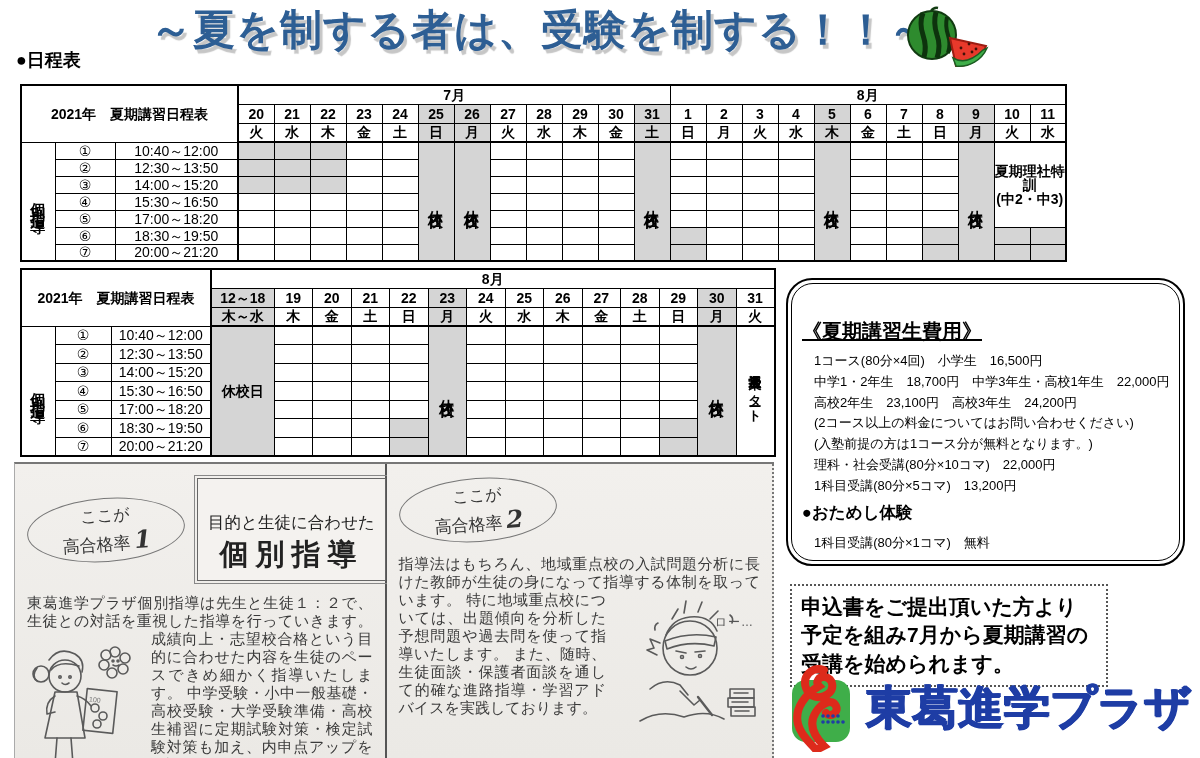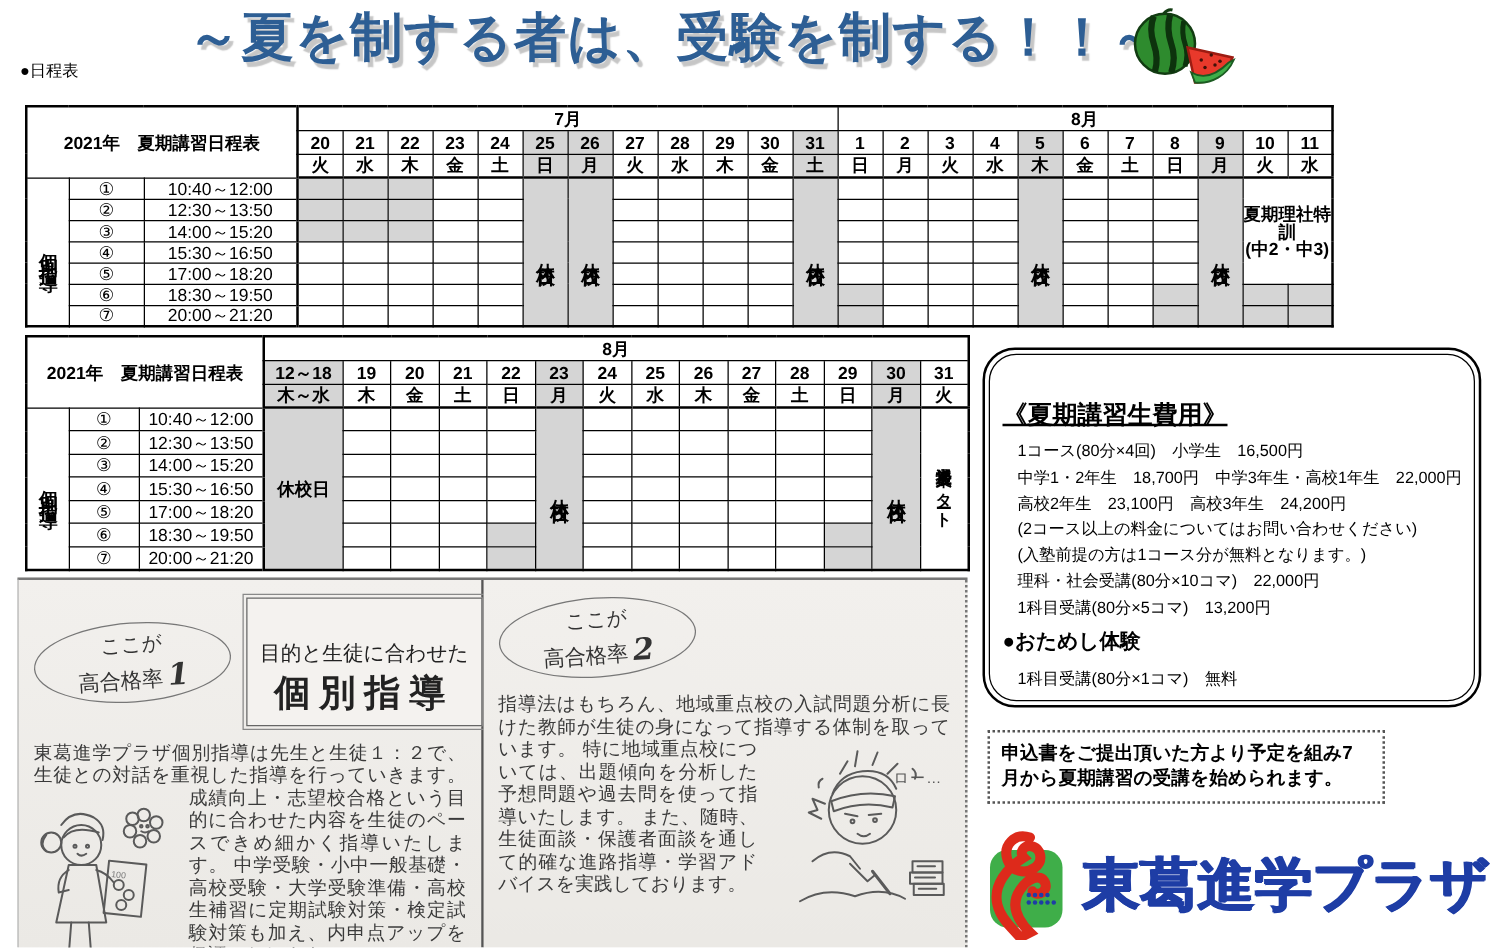--- a/index.html
+++ b/index.html
@@ -3,21 +3,21 @@
 <meta charset="utf-8">
 <style>
   html,body{margin:0;padding:0;}
   body{width:1200px;height:758px;position:relative;background:#fff;overflow:hidden;
        font-family:"Liberation Sans","DejaVu Sans",sans-serif;color:#000;}
 
   
   .title-banner{position:absolute;left:150px;top:2px;width:760px;text-align:center;
     font-family:"DejaVu Serif","Liberation Serif",serif;font-size:42px;font-weight:600;
     color:#2d5e94;text-shadow:3px 4px 1px #c6c6c6;letter-spacing:1px;white-space:nowrap;}
-  .section-label{position:absolute;left:16px;top:48px;font-size:13px;font-weight:normal;}
+  .section-label{position:absolute;left:16px;top:48px;font-size:18px;font-weight:bold;}
 
   .watermelon{position:absolute;left:898px;top:6px;}
 
   
   .sched-wrap1{position:absolute;left:20px;top:84px;}
   .sched-wrap2{position:absolute;left:20px;top:268px;}
   table.sched{border-collapse:collapse;table-layout:fixed;border:2px solid #000;}
   table.sched td{border:1px solid #000;text-align:center;vertical-align:middle;
     padding:0;overflow:hidden;font-size:14px;line-height:1;}
   td.t-title{font-size:16px;font-weight:bold;border-right:2px solid #000 !important;}
@@ -41,21 +41,21 @@
   .fee-box::before{content:"";position:absolute;inset:3px;border:1.5px solid #000;border-radius:22px;pointer-events:none;}
   .fee-inner{position:relative;padding:10px 6px 0 14px;margin-top:26px;}
   .fee-title{font-size:20px;font-weight:bold;text-decoration:underline;margin:2px 0 6px 0;}
   .fee-head{font-size:16.5px;font-weight:bold;margin-top:5px;}
   .fee-head .tgt{font-size:14.5px;font-family:"DejaVu Serif","Liberation Serif",serif;font-weight:600;}
   .fee-line{font-size:13px;line-height:1.6;margin-left:12px;white-space:nowrap;}
   .fee-line.last{margin-top:9px;}
 
   
   .notice-box{position:absolute;left:790px;top:584px;width:318px;box-sizing:border-box;
-    border:2px dotted #555;padding:7px 9px;font-size:15px;font-weight:bold;line-height:1.35;}
+    border:2px dotted #555;padding:7px 9px;font-size:21px;font-weight:bold;line-height:1.35;}
 
   
   .logo-row{position:absolute;left:786px;top:664px;display:flex;align-items:center;gap:6px;}
   .logo-text{font-size:46px;font-weight:900;color:#1e3da5;letter-spacing:0px;white-space:nowrap;
     text-shadow:1px 0 0 #1e3da5,-1px 0 0 #1e3da5,0 1px 0 #1e3da5;}
 
   
   .promo{position:absolute;left:14px;top:462px;width:760px;height:296px;display:flex;
     background:#f0eeeb;border-top:2px solid #777;border-left:1px solid #aaa;box-sizing:border-box;}
   .panel{box-sizing:border-box;padding:10px 12px 0 12px;position:relative;background:linear-gradient(180deg,#f2f0ed,#ebe9e5);}

